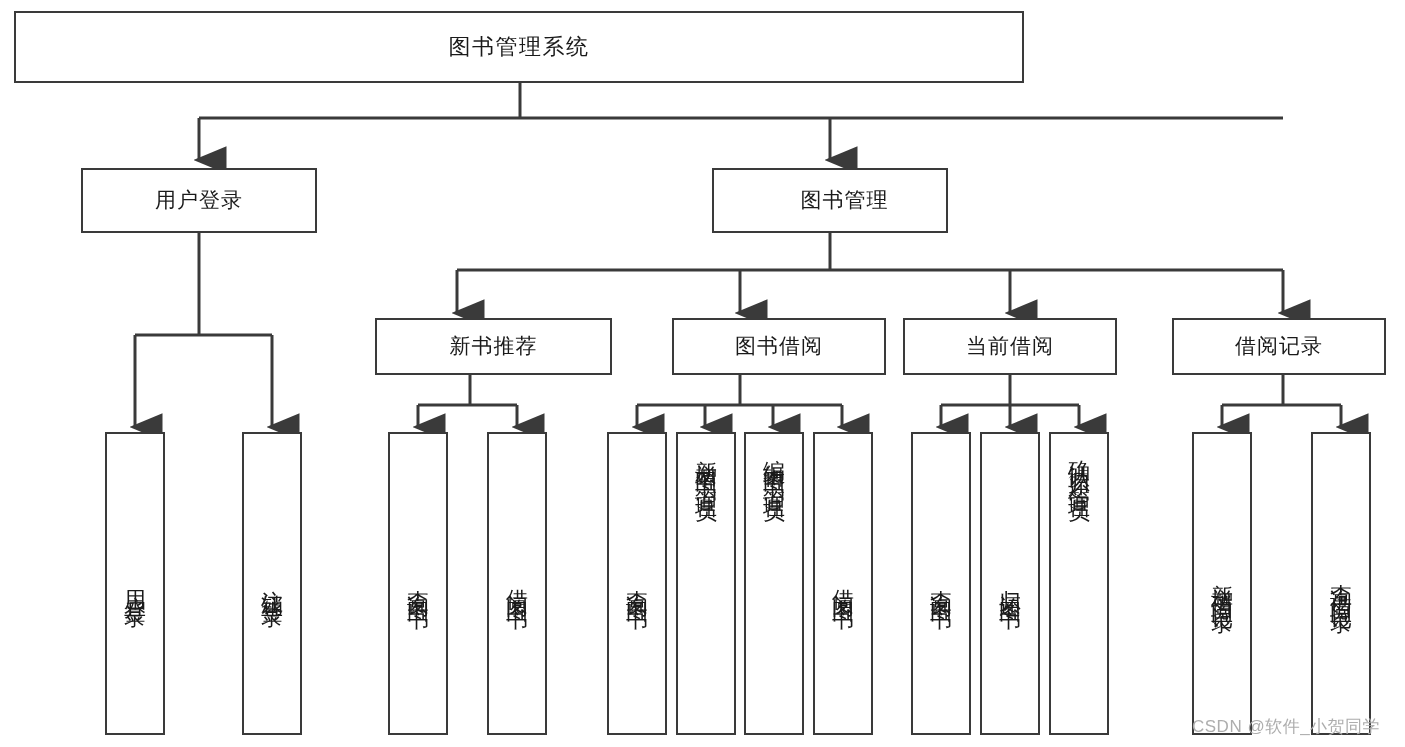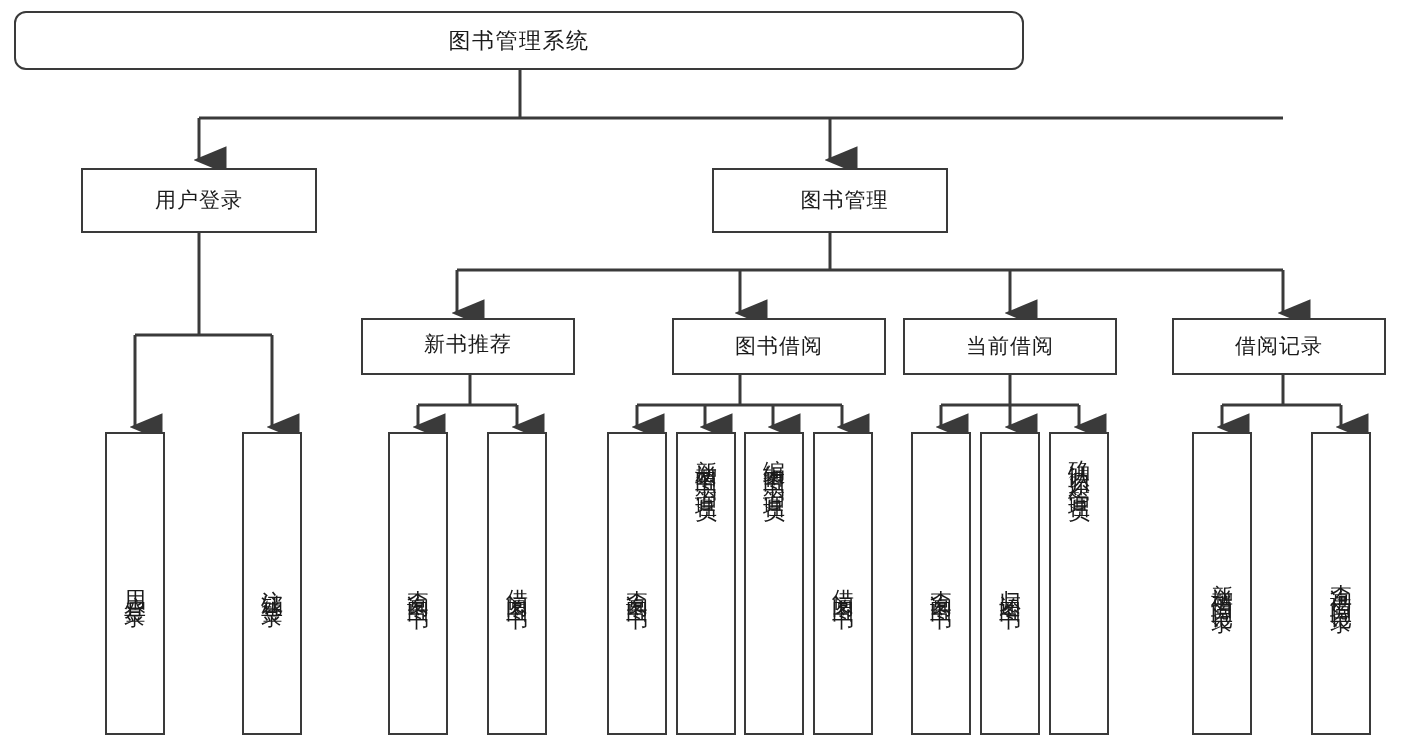--- a/index.html
+++ b/index.html
@@ -122,32 +122,32 @@
       <path d="M 1010 405 L 1010 427" marker-end="url(#arrow)"></path>
       <path d="M 1079 405 L 1079 427" marker-end="url(#arrow)"></path>
 
       <path d="M 1283 375 L 1283 405"></path>
       <path d="M 1222 405 L 1341 405"></path>
       <path d="M 1222 405 L 1222 427" marker-end="url(#arrow)"></path>
       <path d="M 1341 405 L 1341 427" marker-end="url(#arrow)"></path>
     </g>
   </svg>
 
-  <div class="node root h" style="left:14px; top:11px; width:1010px; height:59px;border-radius:12px;">
+  <div class="node root h" style="left:14px; top:11px; width:1010px; height:72px;">
     <span class="label">图书管理系统</span>
   </div>
 
   <div class="node h" style="left:81px; top:168px; width:236px; height:65px;">
     <span class="label">用户登录</span>
   </div>
   <div class="node h" style="left:712px; top:168px; width:236px; height:65px;padding-left:29px;">
     <span class="label">图书管理</span>
   </div>
 
-  <div class="node h" style="left:361px; top:318px; width:214px; height:57px;font-family:Liberation Mono, monospace;">
+  <div class="node h" style="left:375px; top:318px; width:237px; height:57px;">
     <span class="label">新书推荐</span>
   </div>
   <div class="node h" style="left:633px; top:318px; width:214px; height:57px;margin-left:39px;">
     <span class="label">图书借阅</span>
   </div>
   <div class="node h" style="left:1172px; top:318px; width:214px; height:57px;">
     <span class="label">借阅记录</span>
   </div>
   <div class="node h" style="left:903px; top:318px; width:214px; height:57px;">
     <span class="label">当前借阅</span>
@@ -190,14 +190,15 @@
     <span class="label">确认归还（管理员）</span>
   </div>
 
   <div class="node v center" style="left:1192px; top:432px; width:60px; height:303px;">
     <span class="label">新增借阅记录</span>
   </div>
   <div class="node v center" style="left:1311px; top:432px; width:60px; height:303px;">
     <span class="label">查询借阅记录</span>
   </div>
 
+  <div class="watermark" style="left:1192px; top:715px;">CSDN @软件_小贺同学</div>
 
 </div>
 
 </body></html>

